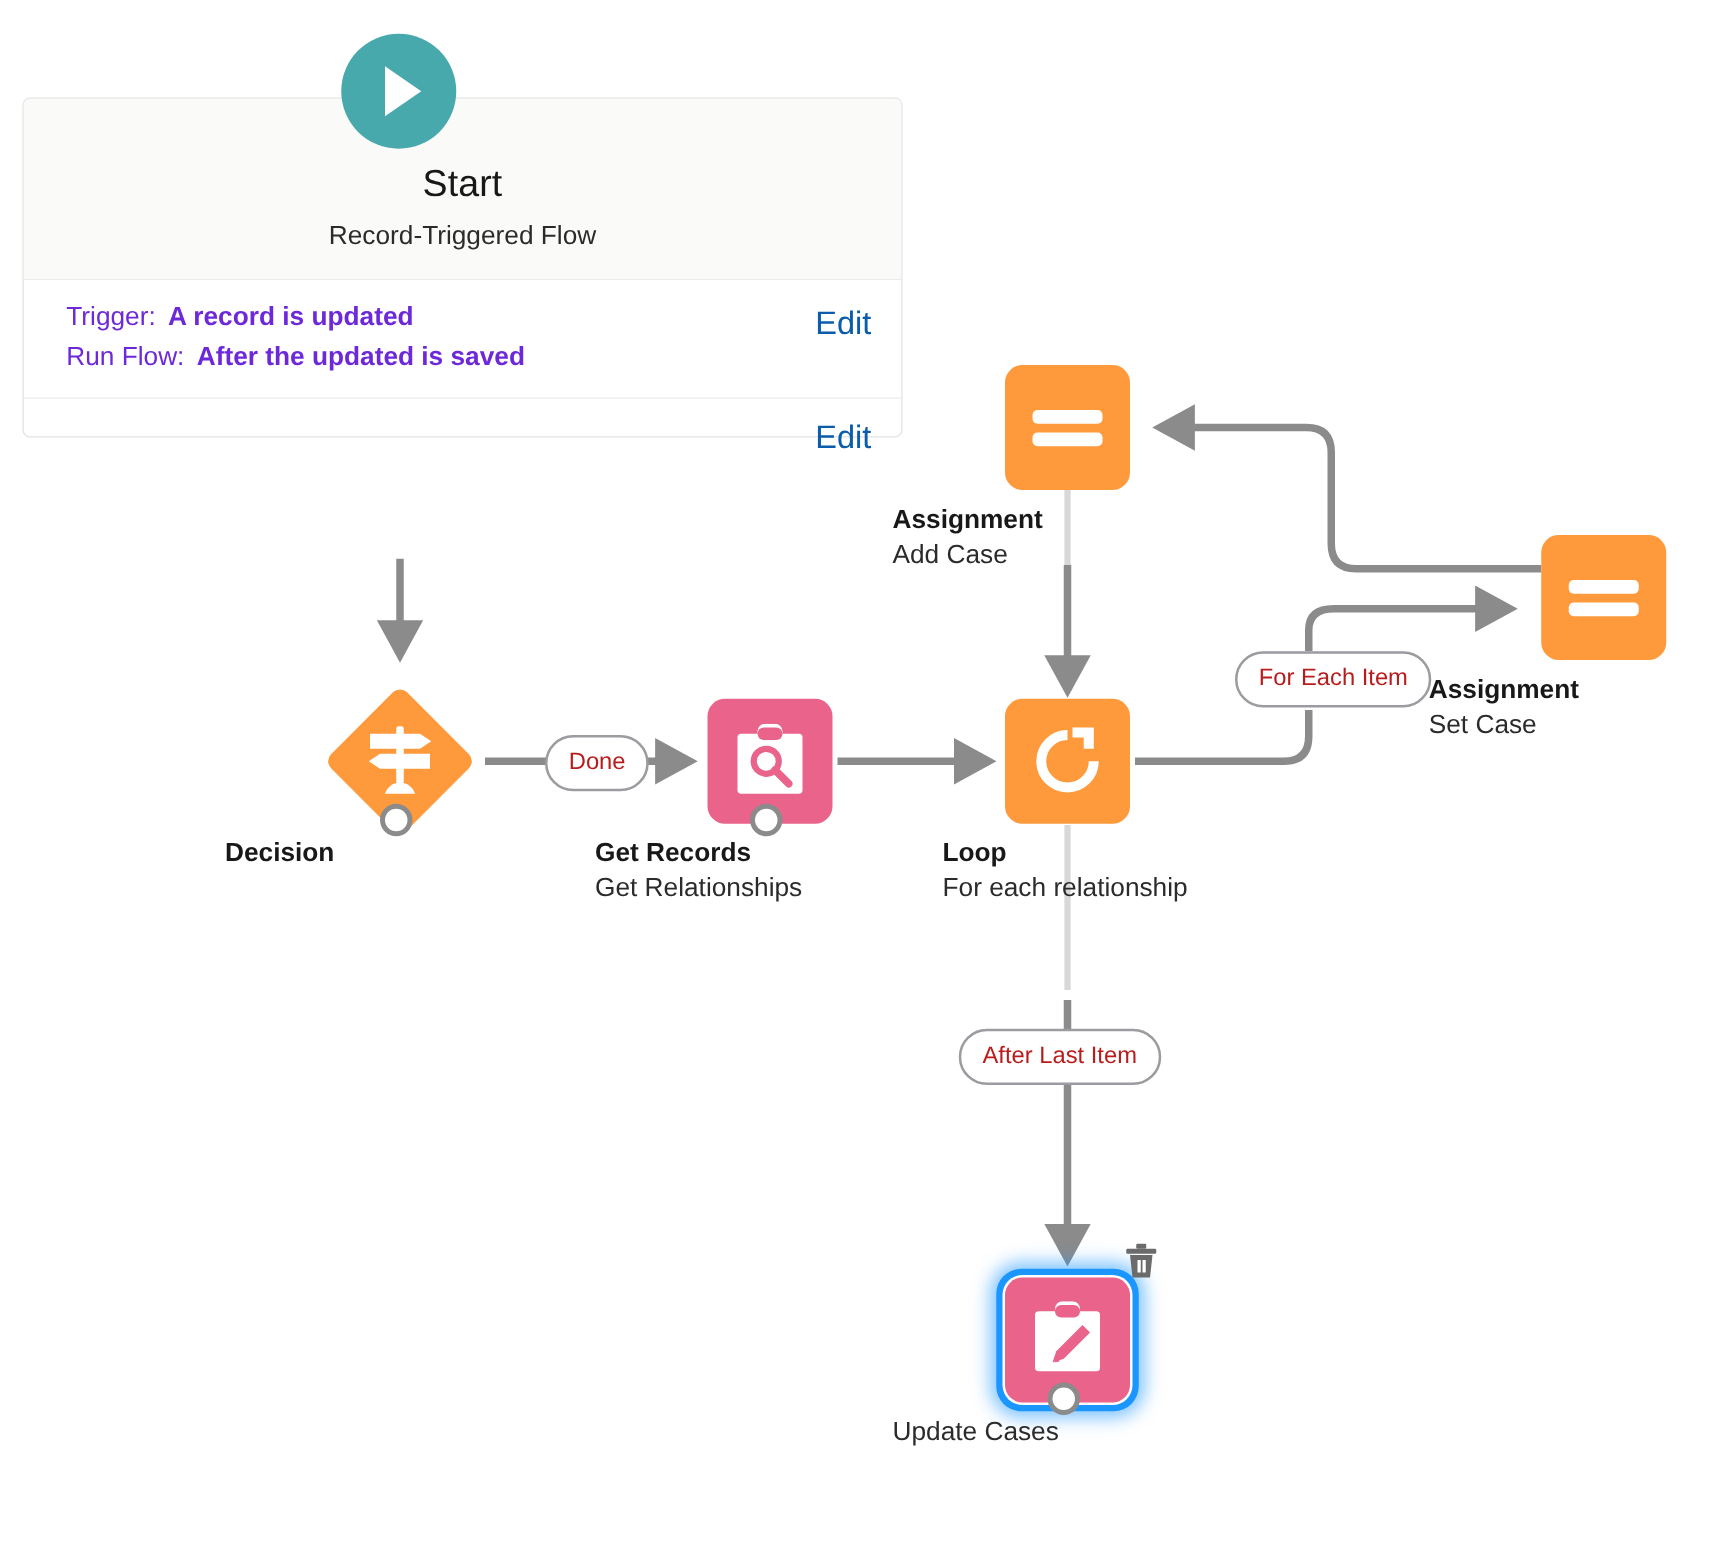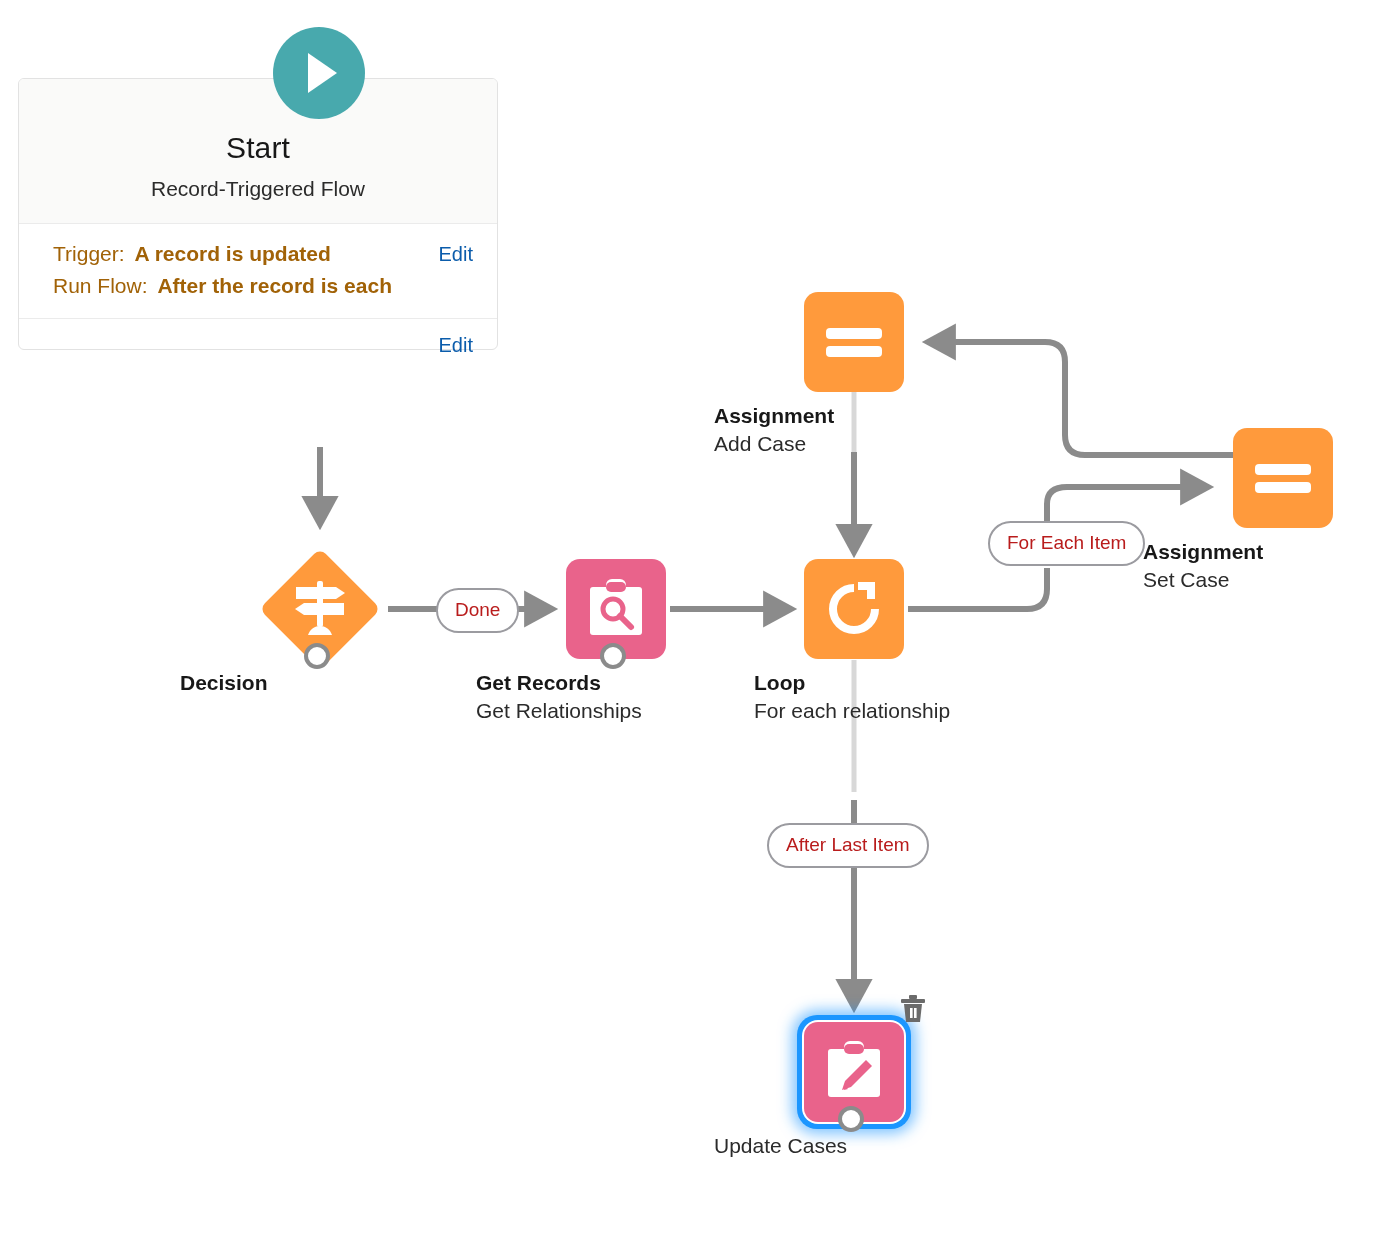--- a/index.html
+++ b/index.html
@@ -29,21 +29,21 @@
     width: 1384px;
     height: 1236px;
     pointer-events: none;
   }
 
   
   .start-card {
     position: absolute;
     left: 18px;
     top: 78px;
-    width: 480px;
+    width: 704px;
     background: #ffffff;
     border: 1px solid #e2e2e2;
     border-radius: 6px;
     box-sizing: border-box;
   }
   .start-head {
     background: #fafaf9;
     border-radius: 5px 5px 0 0;
     border-bottom: 1px solid #ebebeb;
     padding: 52px 0 22px 0;
@@ -61,30 +61,30 @@
     margin-top: 13px;
   }
   .start-row {
     position: relative;
     padding: 14px 22px 16px 34px;
     box-sizing: border-box;
   }
   .start-row.border-bottom { border-bottom: 1px solid #ebebeb; }
   .kv {
     font-size: 21px;
-    color: #a16207;
+    color: #6d28d9;
     line-height: 1.52;
     white-space: nowrap;
   }
   .kv .k { font-weight: 400; }
   .kv .v { font-weight: 700; margin-left: 4px; }
   .edit-link {
     position: absolute;
     right: 24px;
-    font-size: 20px;
+    font-size: 26px;
     color: #0b5cab;
     text-decoration: none;
     cursor: pointer;
   }
   .edit-link.r1 { top: 19px; }
   .edit-link.r2 { top: 15px; }
 
   
   .play-badge {
     position: absolute;
@@ -247,21 +247,21 @@
       <div class="start-title">Start</div>
       <div class="start-sub">Record-Triggered Flow</div>
     </div>
     <div class="start-row border-bottom">
       <div class="kv">
         <span class="k">Trigger:</span>
         <span class="v">A record is updated</span>
       </div>
       <div class="kv">
         <span class="k">Run Flow:</span>
-        <span class="v">After the record is each</span>
+        <span class="v">After the updated is saved</span>
       </div>
       <a class="edit-link r1">Edit</a>
     </div>
     <div class="start-row">
       <a class="edit-link r2">Edit</a>
     </div>
   </div>
 
   <div class="play-badge">
     <div class="tri"></div>

